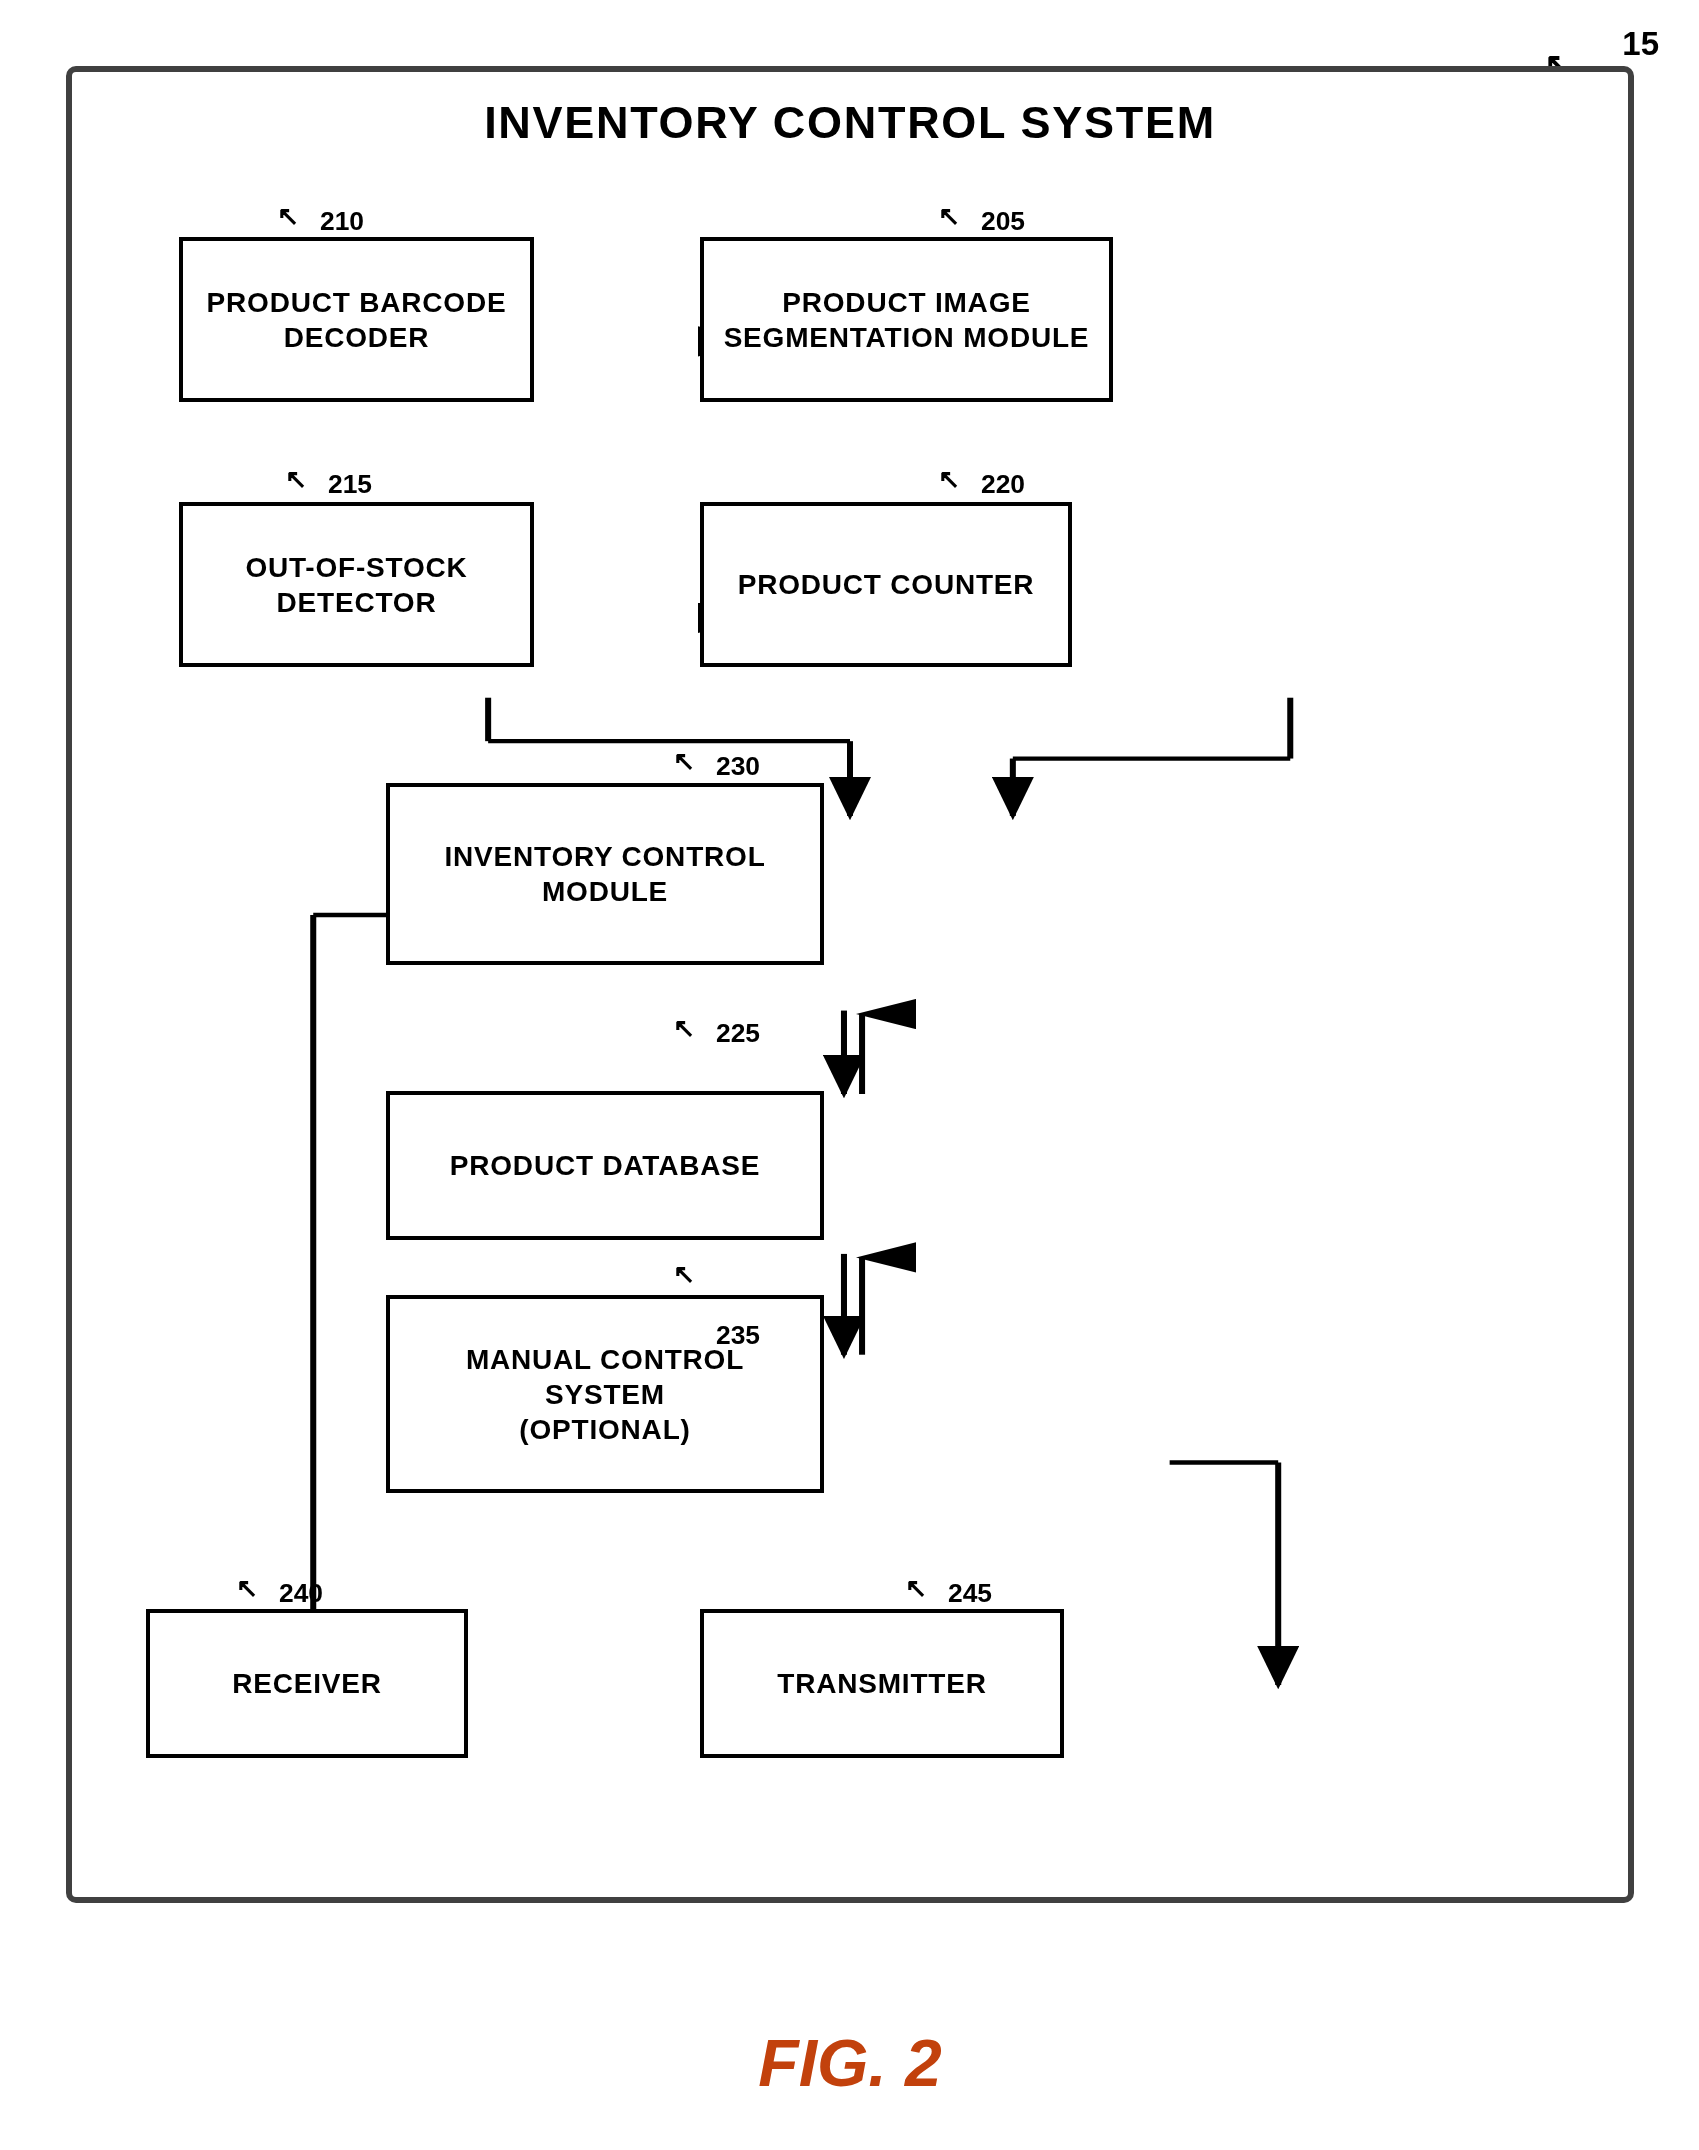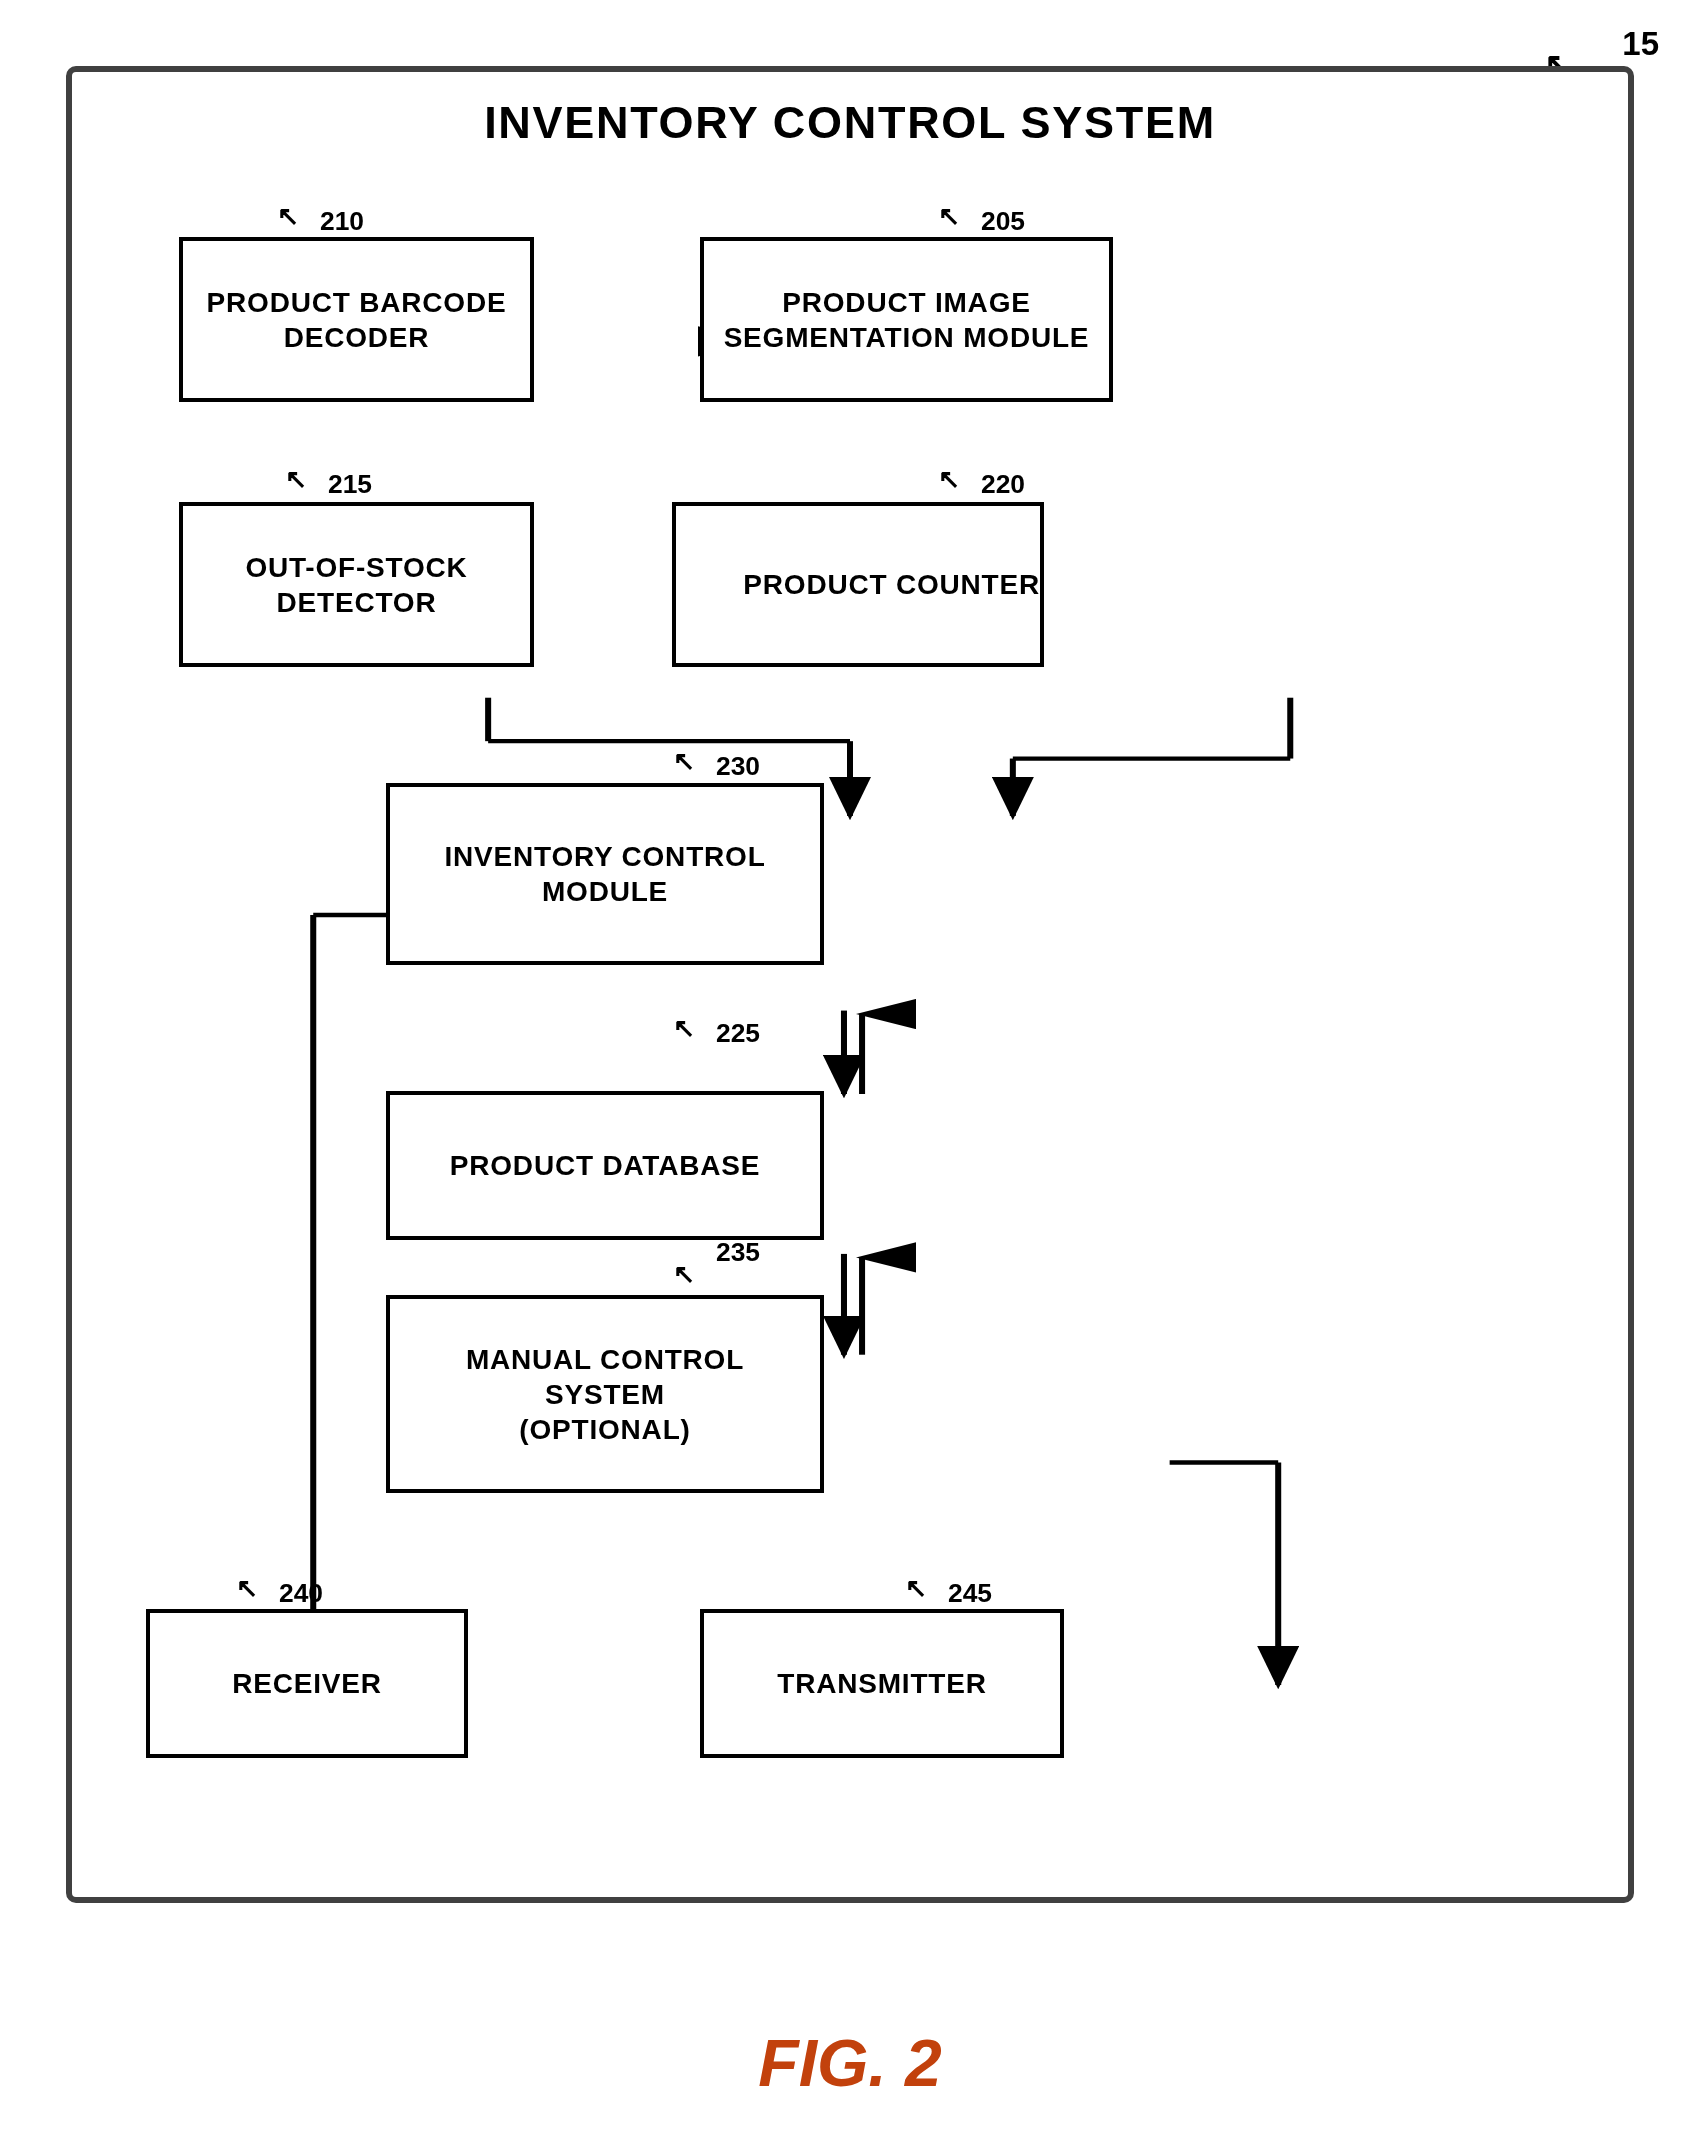--- a/index.html
+++ b/index.html
@@ -179,42 +179,42 @@
   </div>
   <div class="block-ref" style="left:909px; top:134px;">205</div>
   <div style="position:absolute;left:866px;top:128px;font-size:26.4px;font-weight:bold;color:#000;">↖</div>
 
   <div class="block" style="left:107px; top:430px; width:355px; height:165px;">
     <span>OUT-OF-STOCK<br>DETECTOR</span>
   </div>
   <div class="block-ref" style="left:256px; top:397px;">215</div>
   <div style="position:absolute;left:213px;top:391px;font-size:26.4px;font-weight:bold;color:#000;">↖</div>
 
-  <div class="block" style="left:600px; top:430px; width:372px; height:165px;justify-content:flex-end;">
+  <div class="block" style="left:628px; top:430px; width:372px; height:165px;">
     <span>PRODUCT COUNTER</span>
   </div>
   <div class="block-ref" style="left:909px; top:397px;">220</div>
   <div style="position:absolute;left:866px;top:391px;font-size:26.4px;font-weight:bold;color:#000;">↖</div>
 
   <div class="block" style="left:314px; top:711px; width:438px; height:182px;">
     <span>INVENTORY CONTROL<br>MODULE</span>
   </div>
   <div class="block-ref" style="left:644px; top:679px;">230</div>
   <div style="position:absolute;left:601px;top:673px;font-size:26.4px;font-weight:bold;color:#000;">↖</div>
 
   <div class="block" style="left:314px; top:975px; width:438px; height:149px;margin-top:44px;">
     <span>PRODUCT DATABASE</span>
   </div>
   <div class="block-ref" style="left:644px; top:946px;">225</div>
   <div style="position:absolute;left:601px;top:940px;font-size:26.4px;font-weight:bold;color:#000;">↖</div>
 
   <div class="block" style="left:314px; top:1223px; width:438px; height:198px;">
     <span>MANUAL CONTROL<br>SYSTEM<br>(OPTIONAL)</span>
   </div>
-  <div class="block-ref" style="left:644px; top:1165px;">235</div>
+  <div class="block-ref" style="left:644px; top:1248px;">235</div>
   <div style="position:absolute;left:601px;top:1186px;font-size:26.4px;font-weight:bold;color:#000;">↖</div>
 
   <div class="block" style="left:74px; top:1537px; width:322px; height:149px;">
     <span>RECEIVER</span>
   </div>
   <div class="block-ref" style="left:207px; top:1506px;">240</div>
   <div style="position:absolute;left:164px;top:1500px;font-size:26.4px;font-weight:bold;color:#000;">↖</div>
 
   <div class="block" style="left:628px; top:1537px; width:364px; height:149px;">
     <span>TRANSMITTER</span>

